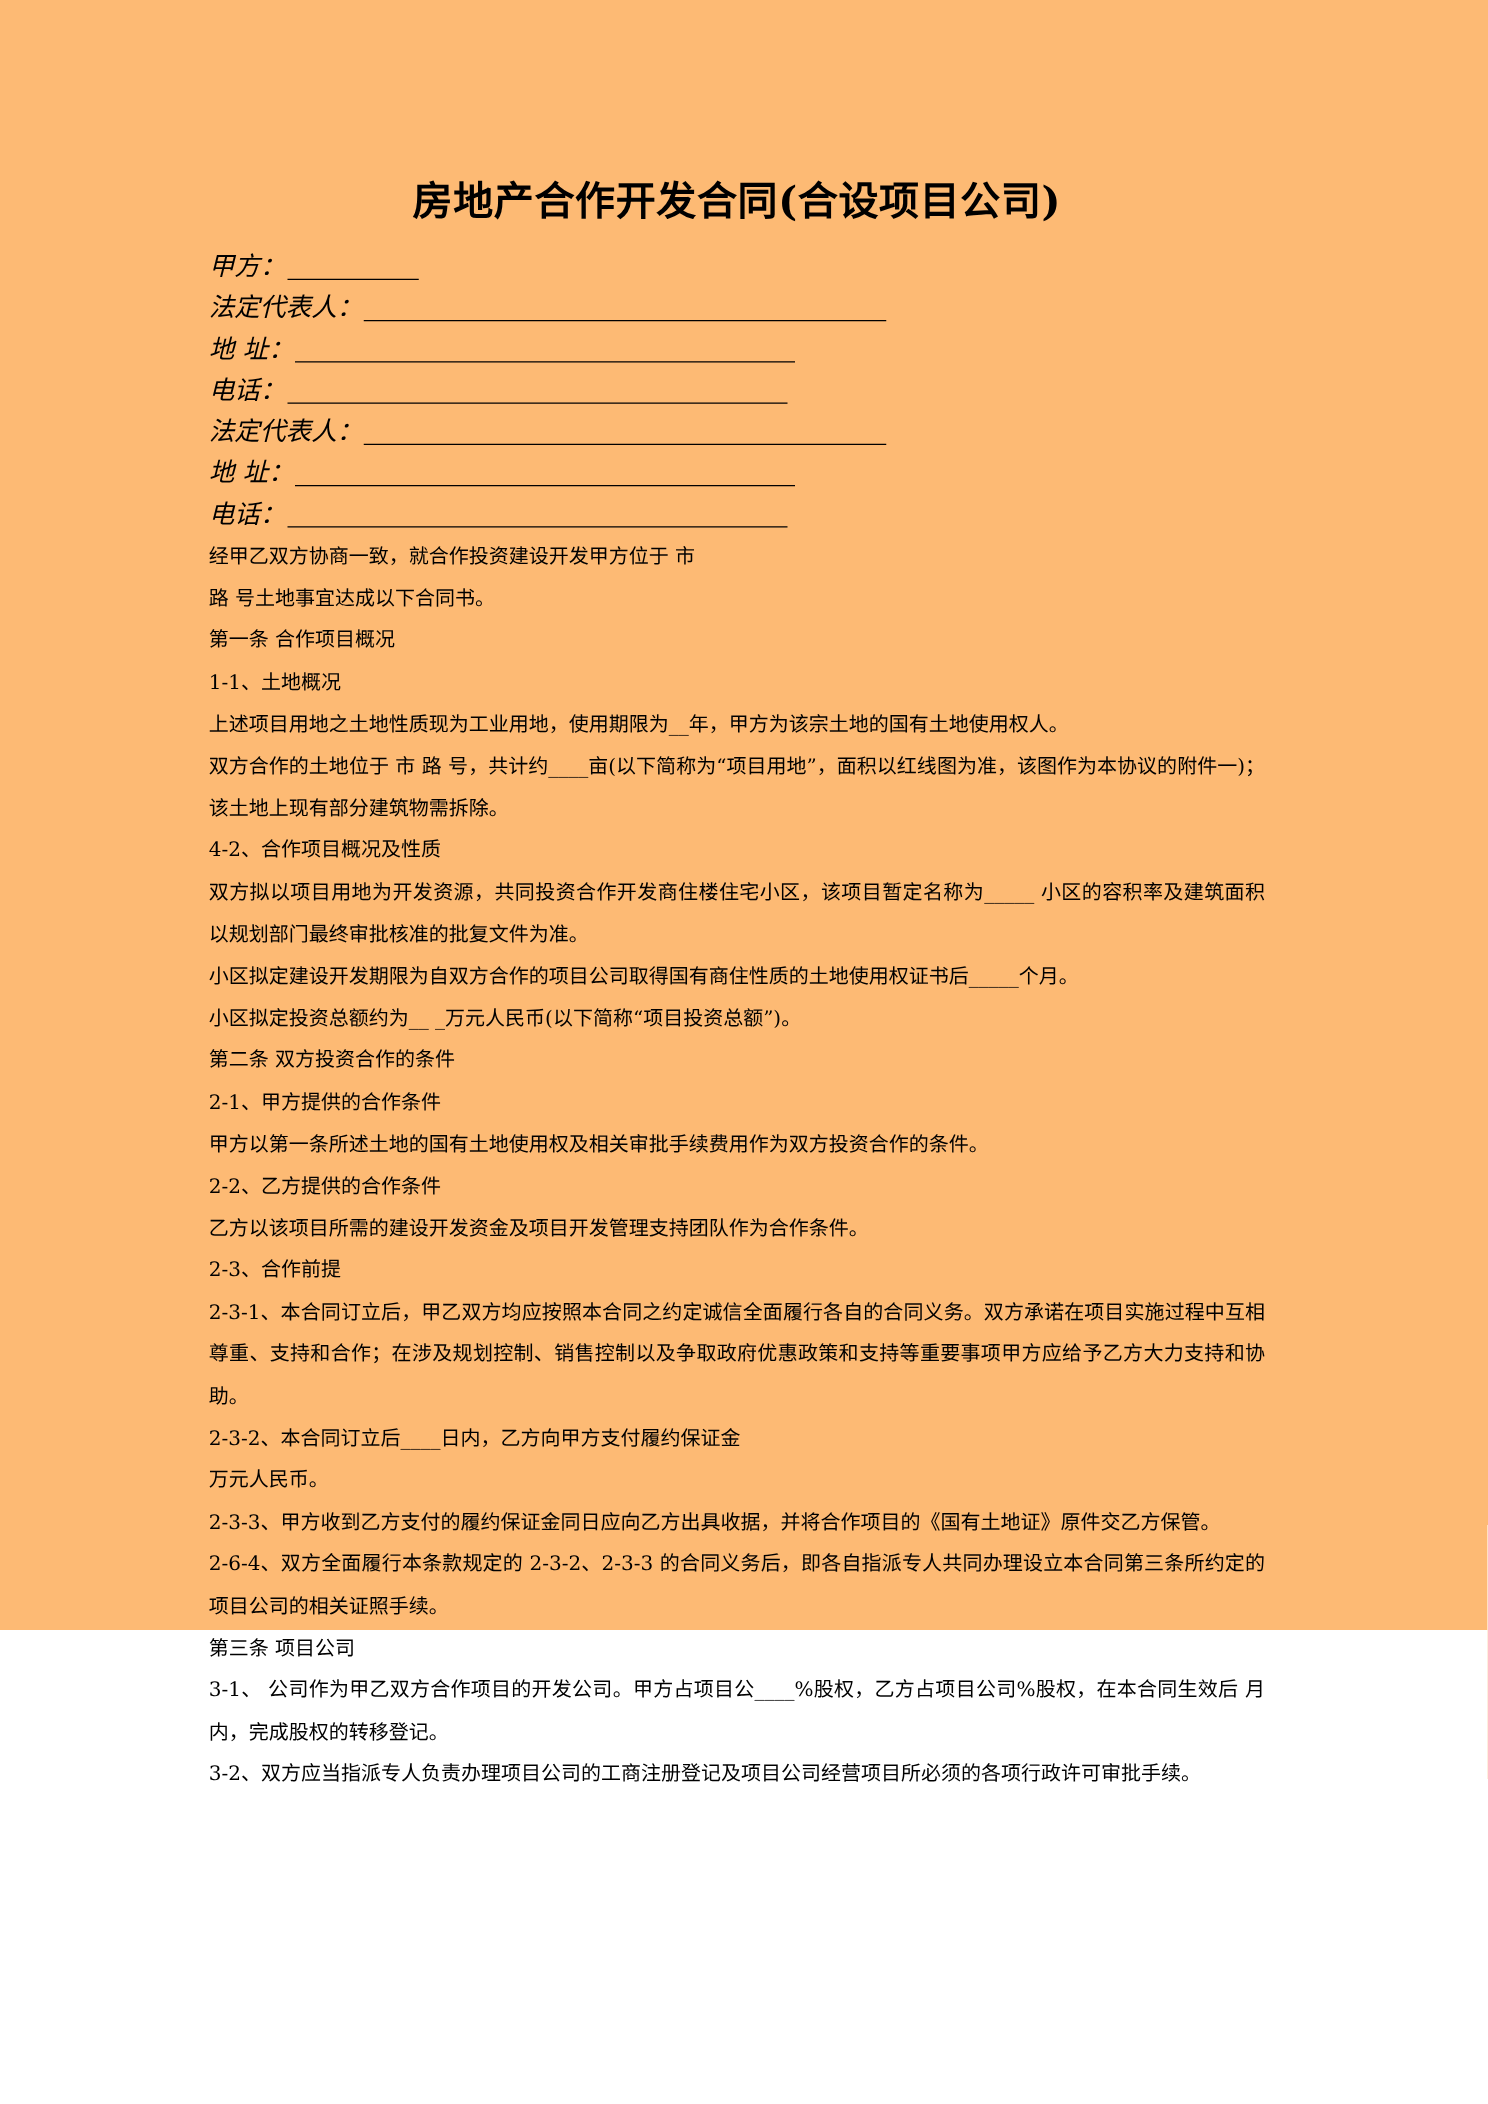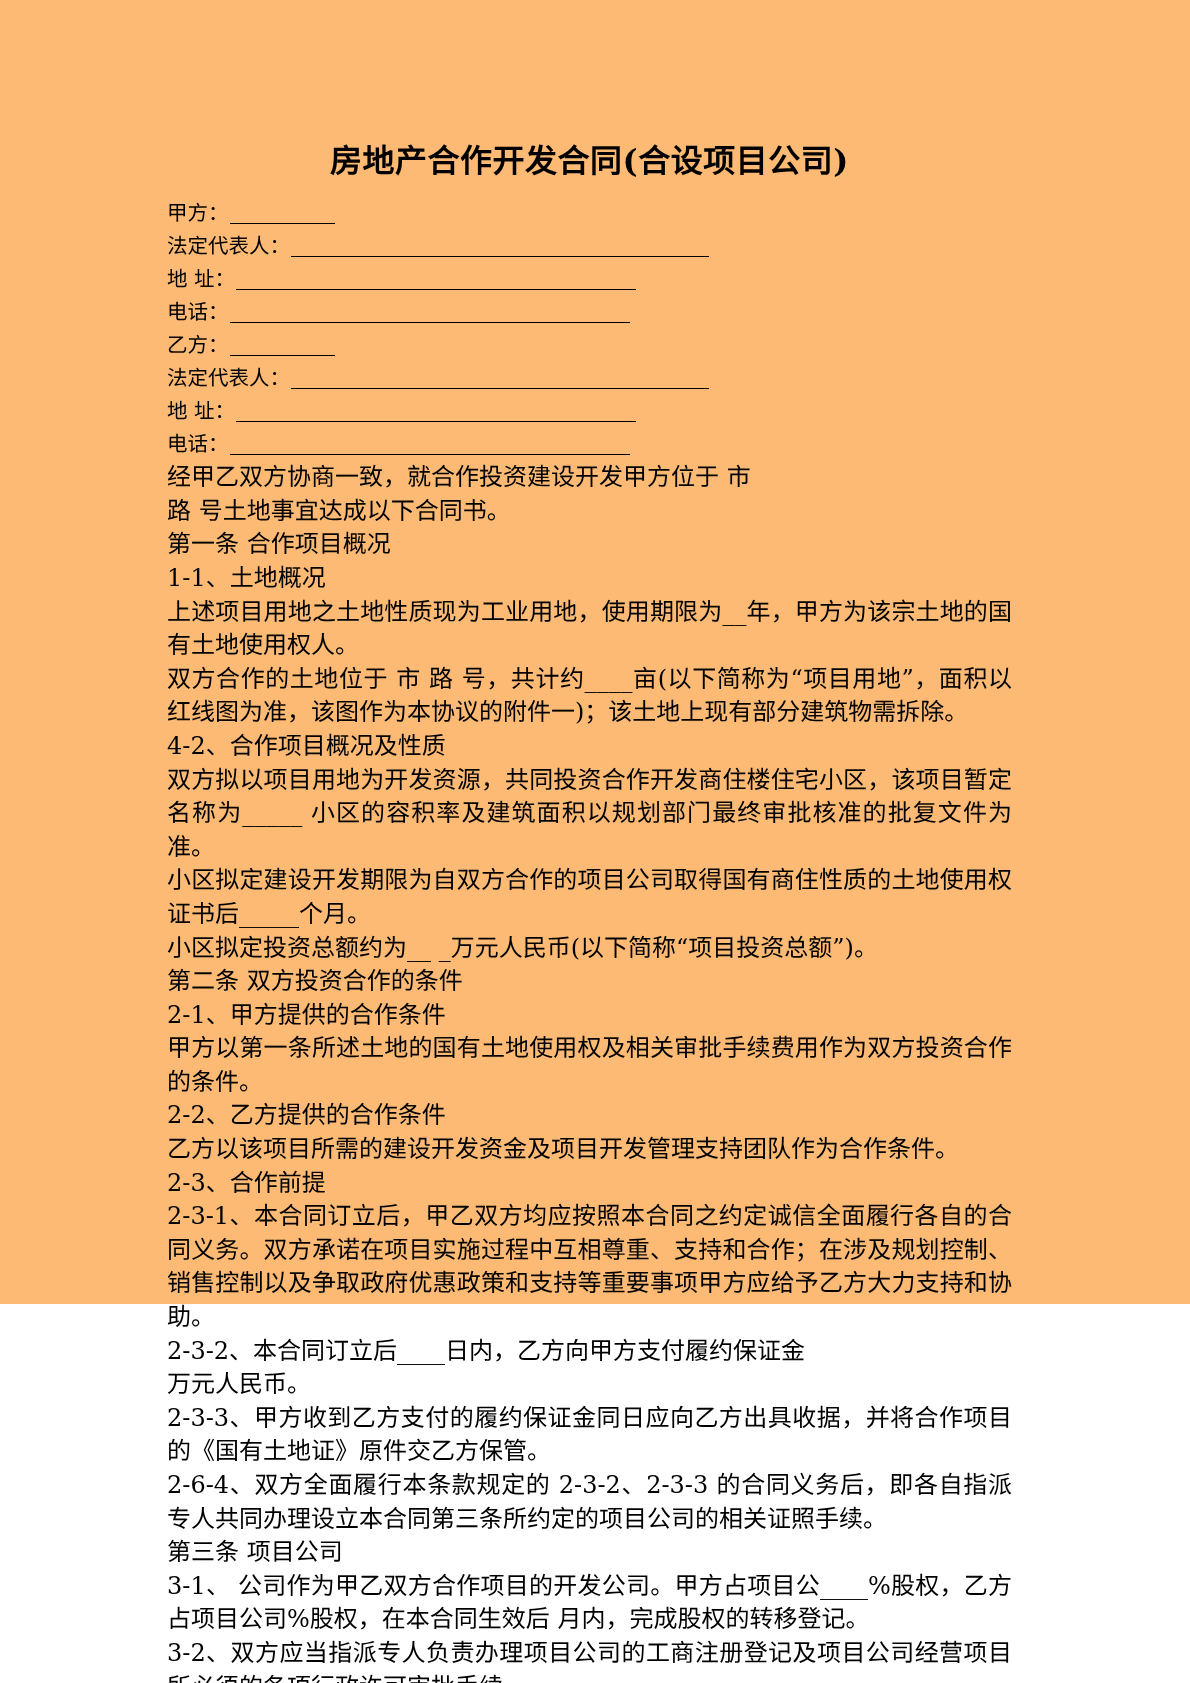--- a/index.html
+++ b/index.html
@@ -44,34 +44,35 @@
   }
 
   .field-line {
     font-size: 20.5px;
     line-height: 33px;
     white-space: nowrap;
     margin: 0;
   }
   .field-label {
     display: inline-block;
+    font-style: italic;
   }
   .blank {
     display: inline-block;
     border-bottom: 1px solid #000;
     height: 0.95em;
     vertical-align: -0.18em;
     margin: 0 1px;
   }
   .blank-short { width: 105px; }
   .blank-long  { width: 418px; }
   .blank-mid   { width: 400px; }
 
   .para {
-    font-size: 24px;
+    font-size: 16px;
     line-height: 33.6px;
     margin: 0;
     text-align: justify;
     text-justify: inter-ideograph;
     word-break: break-all;
   }
 </style>
 </head>
 <body>
 
@@ -84,23 +85,20 @@
       <span class="field-label">甲方：</span><span class="blank blank-short"></span>
     </p>
     <p class="field-line">
       <span class="field-label">法定代表人：</span><span class="blank blank-long"></span>
     </p>
     <p class="field-line">
       <span class="field-label">地 址：</span><span class="blank blank-mid"></span>
     </p>
     <p class="field-line">
       <span class="field-label">电话：</span><span class="blank blank-mid"></span>
-    </p>
-    <p class="field-line">
-      <span class="field-label">乙方：</span><span class="blank blank-short"></span>
     </p>
     <p class="field-line">
       <span class="field-label">法定代表人：</span><span class="blank blank-long"></span>
     </p>
     <p class="field-line">
       <span class="field-label">地 址：</span><span class="blank blank-mid"></span>
     </p>
     <p class="field-line">
       <span class="field-label">电话：</span><span class="blank blank-mid"></span>
     </p>

